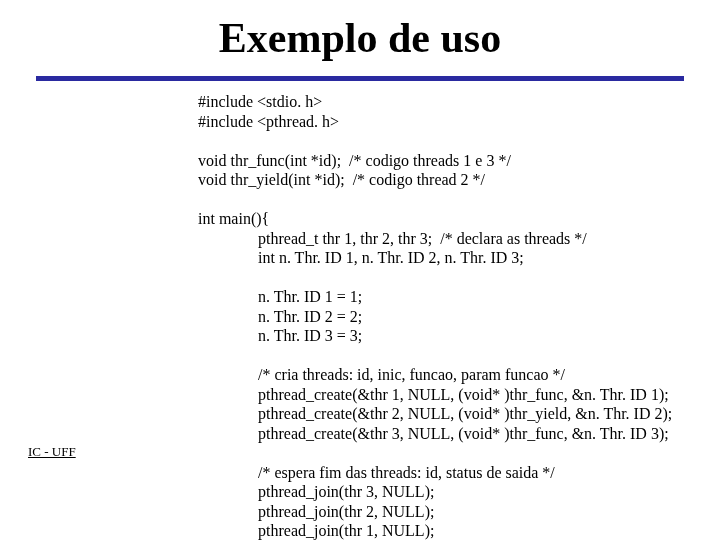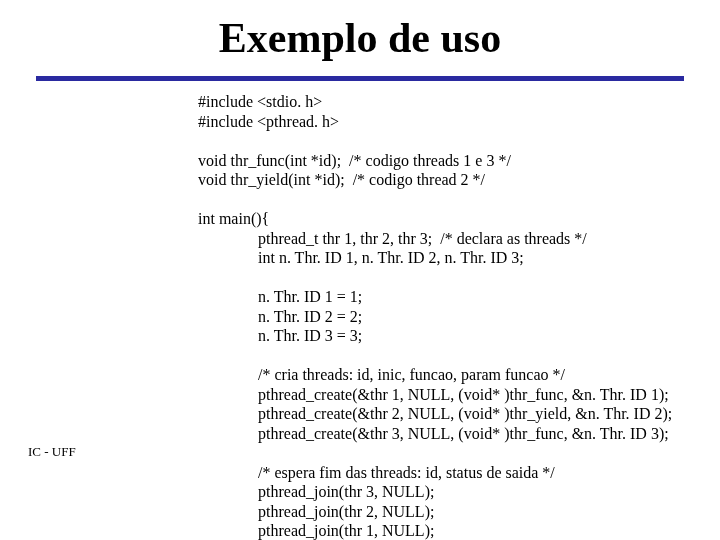--- a/index.html
+++ b/index.html
@@ -45,20 +45,21 @@
     line-height: 1.22;
     white-space: pre;
     font-family: "Times New Roman", Times, serif;
   }
   .footer {
     position: absolute;
     bottom: 28px;
     left: 28px;
     font-size: 13px;
     color: #000;
+    text-decoration: underline;
   }
 </style>
 </head>
 <body>
 
 <div class="slide">
   <div class="title">Exemplo de uso</div>
   <div class="rule"></div>
   <div class="code">#include &lt;stdio. h&gt;
 #include &lt;pthread. h&gt;

